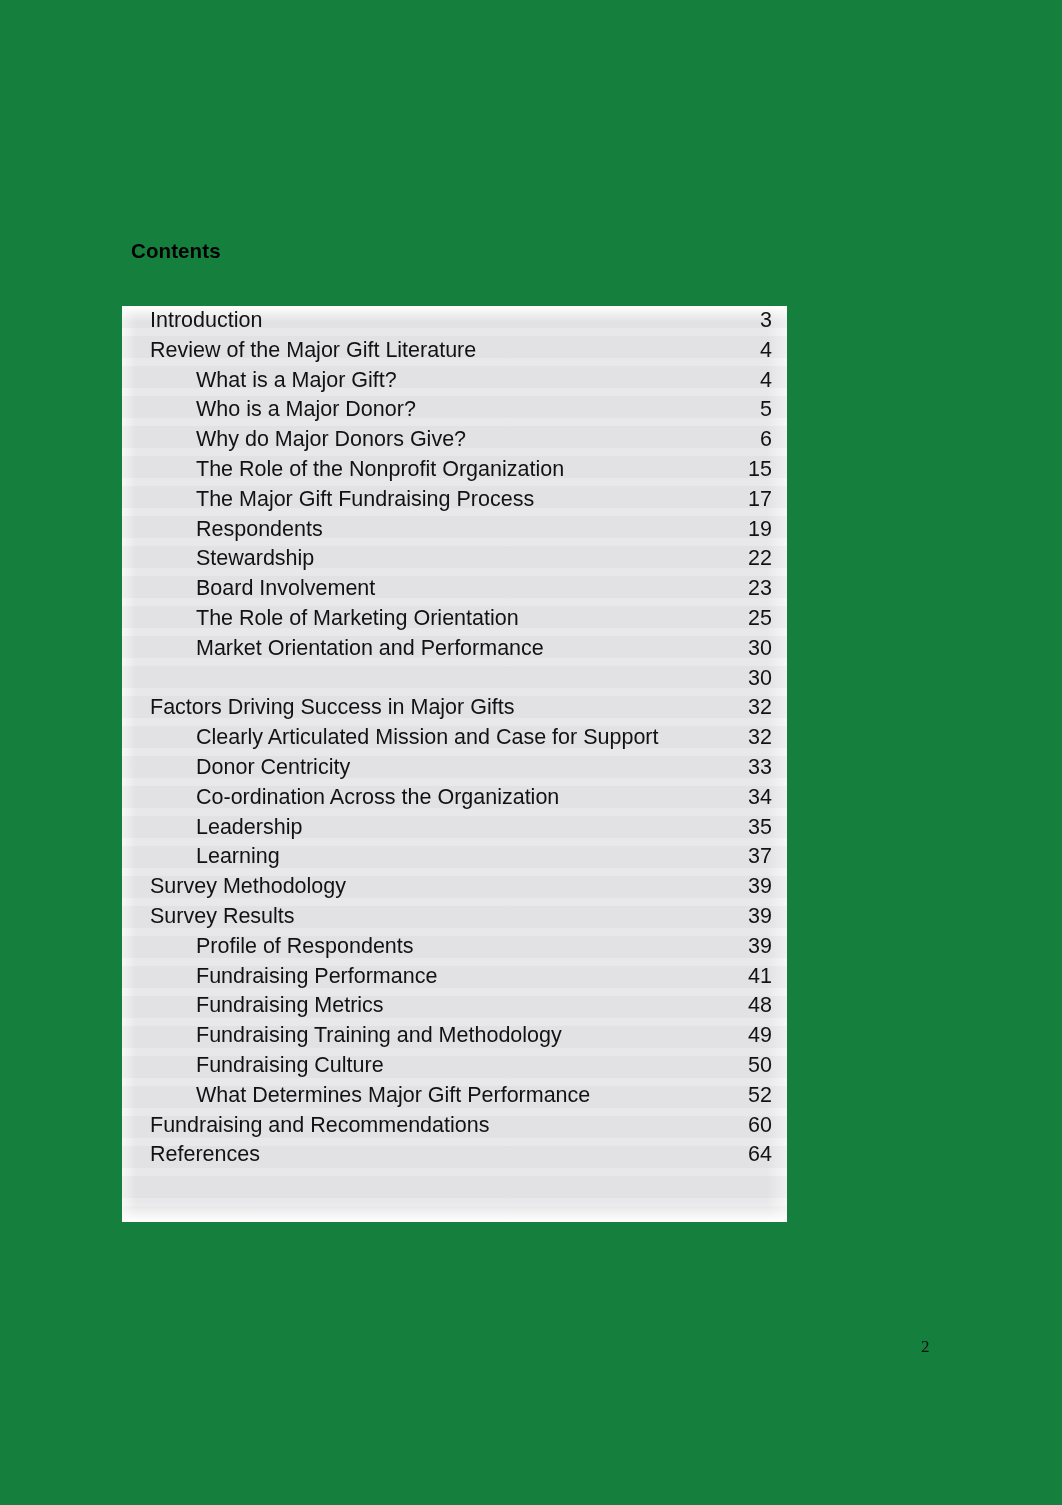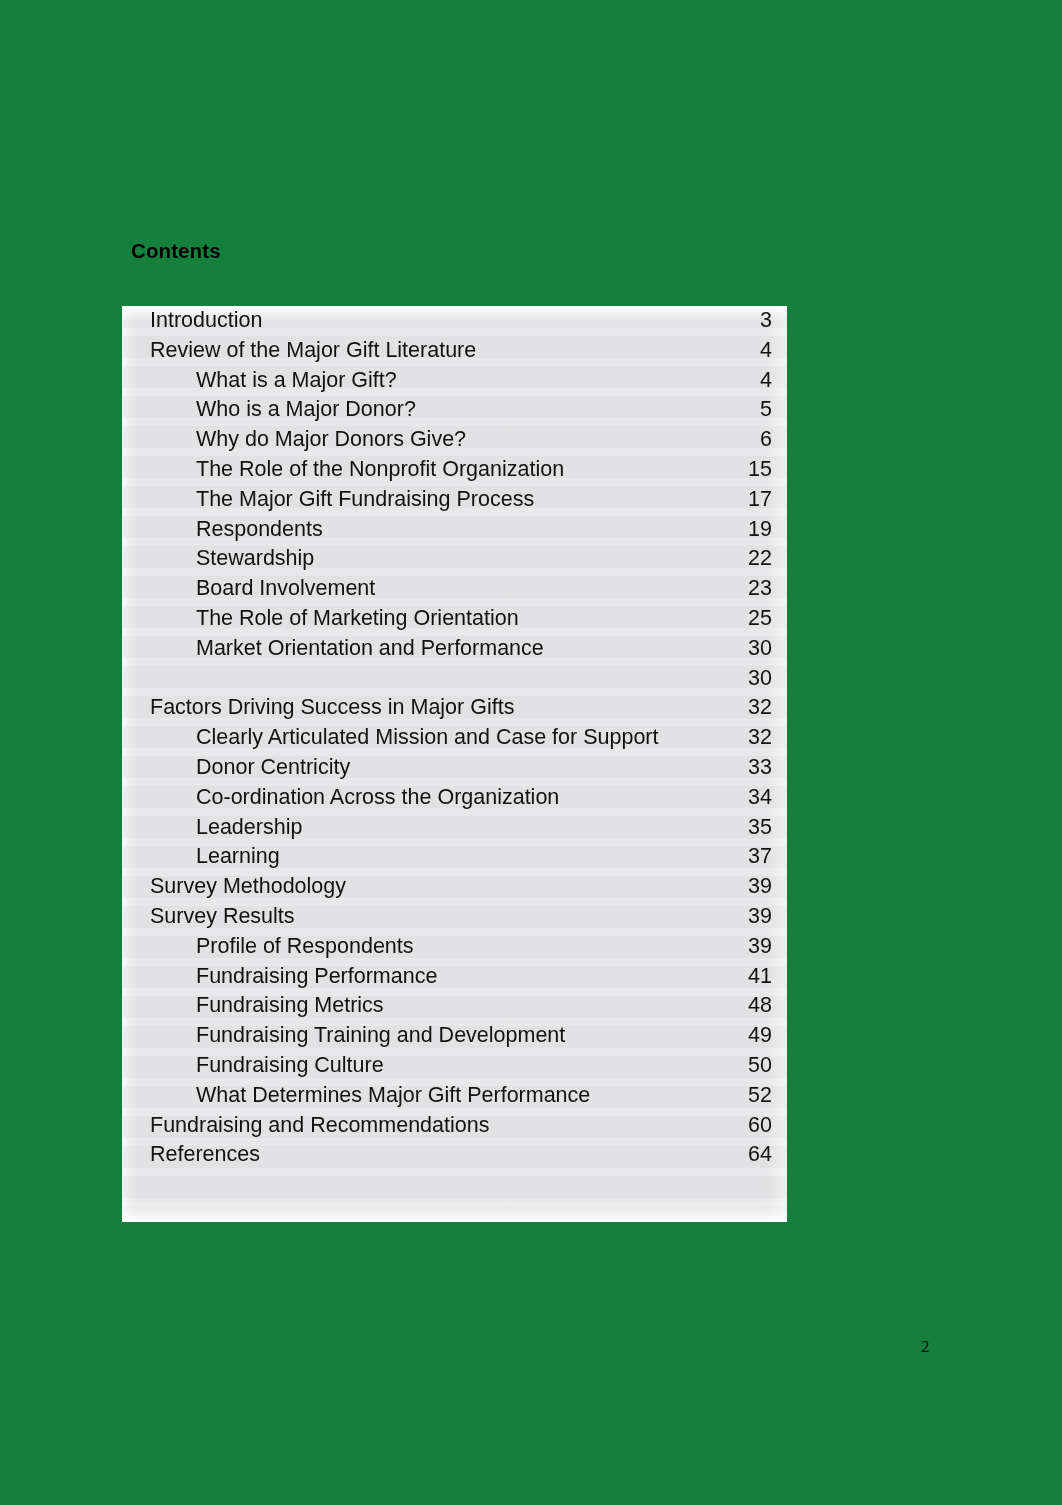--- a/index.html
+++ b/index.html
@@ -217,21 +217,21 @@
         </li>
         <li class="toc-entry level-2">
           <span class="toc-title">Fundraising Performance</span>
           <span class="toc-page">41</span>
         </li>
         <li class="toc-entry level-2">
           <span class="toc-title">Fundraising Metrics</span>
           <span class="toc-page">48</span>
         </li>
         <li class="toc-entry level-2">
-          <span class="toc-title">Fundraising Training and Development</span>
+          <span class="toc-title">Fundraising Training and Methodology</span>
           <span class="toc-page">49</span>
         </li>
         <li class="toc-entry level-2">
           <span class="toc-title">Fundraising Culture</span>
           <span class="toc-page">50</span>
         </li>
         <li class="toc-entry level-2">
           <span class="toc-title">What Determines Major Gift Performance</span>
           <span class="toc-page">52</span>
         </li>

